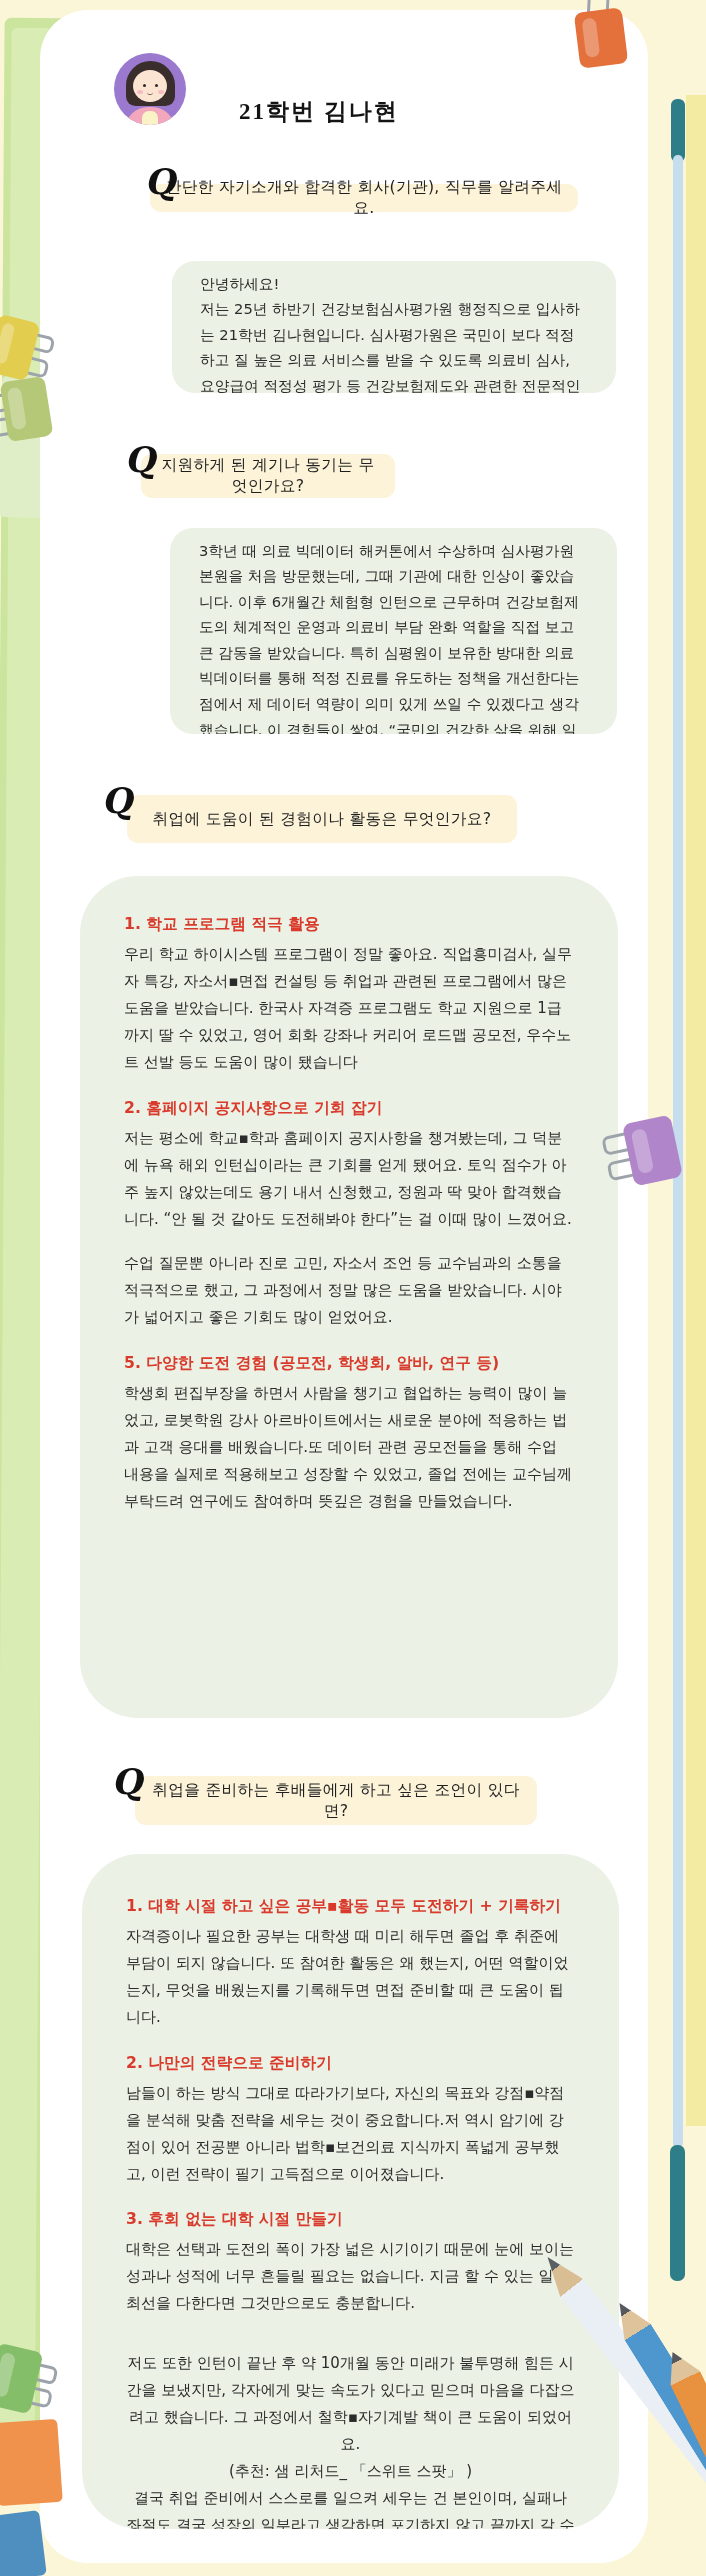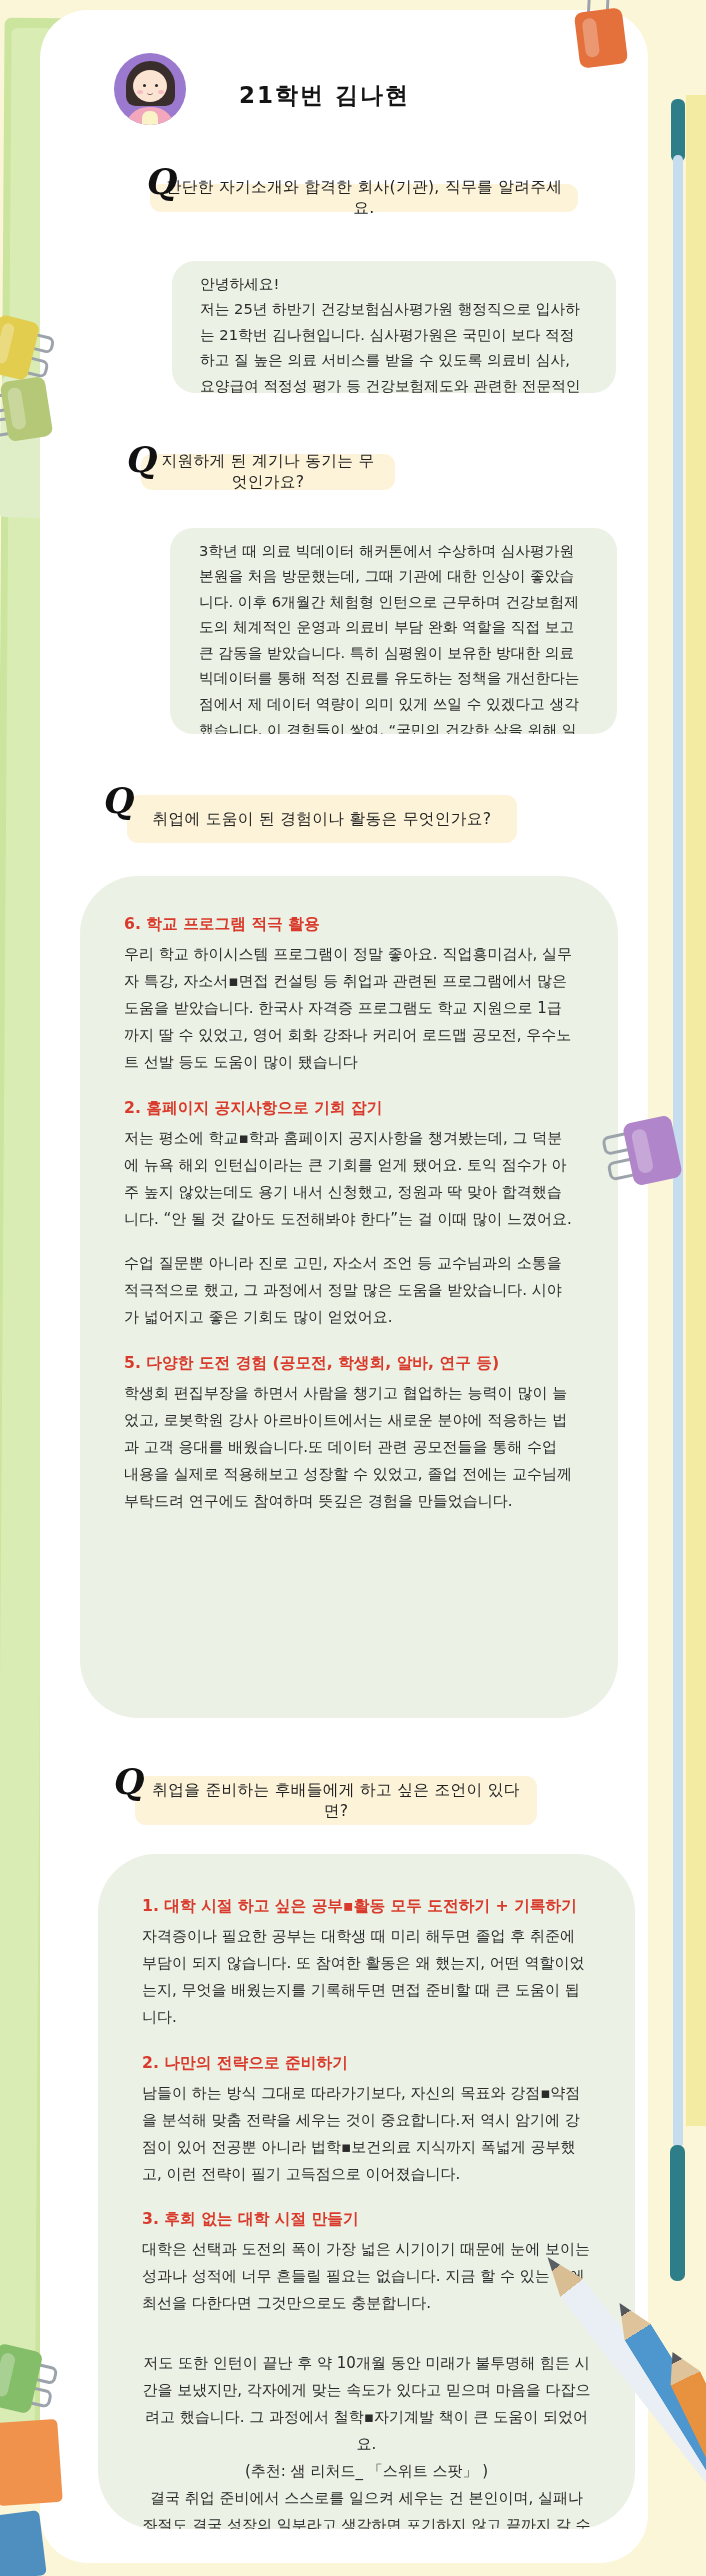--- a/index.html
+++ b/index.html
@@ -59,30 +59,30 @@
   .avatar{ position:absolute; left:114px; top:53px; width:72px; height:72px; border-radius:50%; background:#9B79CE; overflow:hidden; }
   .avatar .hair{ position:absolute; left:11.6px; top:8.2px; width:49px; height:45px; background:#3A2E2C; border-radius:24.5px 24.5px 9.5px 9.5px; }
   .avatar .face{ position:absolute; left:19px; top:17px; width:34px; height:32px; background:#FCE4D3; border-radius:50%; }
   .avatar .eye{ position:absolute; top:31px; width:3.4px; height:3.4px; background:#2b2b2b; border-radius:50%; }
   .avatar .eye.l{ left:29px; } .avatar .eye.r{ left:41px; }
   .avatar .blush{ position:absolute; top:37px; width:6.1px; height:4.1px; background:#F6BCC1; border-radius:50%; }
   .avatar .blush.l{ left:22.5px; } .avatar .blush.r{ left:44px; }
   .avatar .smile{ position:absolute; left:33px; top:38px; width:6.1px; height:4.1px; border:1.4px solid #7b5a4e; border-top:none; border-left:none; border-right:none; border-radius:0 0 5.5px 5.5px; }
   .avatar .shirt{ position:absolute; left:11px; bottom:-6.8px; width:50px; height:24.5px; background:#F2A7BC; border-radius:23px 23px 0 0; }
   .avatar .shirt-in{ position:absolute; left:28px; bottom:-4.1px; width:16.4px; height:17.7px; background:#FAF3C8; border-radius:6.8px 6.8px 0 0; }
-  .student-name{ position:absolute; left:239px; top:80px; font-size:23px; font-weight:600; letter-spacing:2px; color:#141414; }
+  .student-name{ position:absolute; left:239px; top:96px; font-size:23px; font-weight:600; letter-spacing:2px; color:#141414;font-family:Liberation Serif, serif; }
   
   .q-glyph{ position:absolute; font-family:"DejaVu Serif", serif; font-style:italic; font-weight:700; font-size:35px; color:#111; z-index:2; }
   .q-box{ position:absolute; background:#FCF3D9; border-radius:11px; display:flex; align-items:center; justify-content:center; font-size:15.7px; color:#1f1f1f; letter-spacing:0.3px; padding:0 13.6px; text-align:center; }
   .a-box{ position:absolute; background:#EBF1E5; color:#2b2b2b; overflow:hidden; }
   .a-box p{ margin:0; }
   .a-small{ border-radius:23px; padding:9.5px 29px; font-size:14.7px; line-height:1.74; }
   .a-big{ border-radius:58px; font-size:15px; line-height:1.8; }
   .a-q3{ left:80px; top:876px; width:538px; height:842px; padding:34px 44px; }
-  .a-q4{ left:82px; top:1854px; width:537px; height:675px; padding:38px 44px;margin-left:16px; }
+  .a-q4{ left:82px; top:1854px; width:537px; height:675px; padding:38px 44px; }
   .sec{ margin-bottom:17.7px; }
   .sec-h{ color:#D93A2B; font-weight:700; font-size:15.7px; margin-bottom:2.7px !important; }
   .closing{ margin-top:33px;text-align:center; }
   .a1{ left:172px; top:261px; width:444px; height:132px;padding-left:28px; }
   .a2{ left:170px; top:528px; width:447px; height:206px; }
 </style>
 </head>
 <body>
 
 <div class="page">
@@ -113,30 +113,30 @@
   <div class="student-name">21학번 김나현</div>
 
   <div class="q-glyph" style="left:147px; top:161px;">Q</div>
   <div class="q-box" style="left:150px; top:184px; width:428px; height:28px;">간단한 자기소개와 합격한 회사(기관), 직무를 알려주세요.</div>
   <div class="a-box a-small a1">
     <p>안녕하세요!</p>
     <p>저는 25년 하반기 건강보험심사평가원 행정직으로 입사하는 21학번 김나현입니다. 심사평가원은 국민이 보다 적정하고 질 높은 의료 서비스를 받을 수 있도록 의료비 심사, 요양급여 적정성 평가 등 건강보험제도와 관련한 전문적인 업무를 수행하는 공공기관입니다.</p>
   </div>
 
   <div class="q-glyph" style="left:127px; top:439px;">Q</div>
-  <div class="q-box" style="left:141px; top:454px; width:254px; height:36px;">지원하게 된 계기나 동기는 무엇인가요?</div>
+  <div class="q-box" style="left:141px; top:454px; width:254px; height:44px;">지원하게 된 계기나 동기는 무엇인가요?</div>
   <div class="a-box a-small a2">
     <p>3학년 때 의료 빅데이터 해커톤에서 수상하며 심사평가원 본원을 처음 방문했는데, 그때 기관에 대한 인상이 좋았습니다. 이후 6개월간 체험형 인턴으로 근무하며 건강보험제도의 체계적인 운영과 의료비 부담 완화 역할을 직접 보고 큰 감동을 받았습니다. 특히 심평원이 보유한 방대한 의료 빅데이터를 통해 적정 진료를 유도하는 정책을 개선한다는 점에서 제 데이터 역량이 의미 있게 쓰일 수 있겠다고 생각했습니다. 이 경험들이 쌓여, “국민의 건강한 삶을 위해 일하는 사람”이 되고 싶다는 목표가 생겼고 지원을 결심하게 되었습니다.</p>
   </div>
 
   <div class="q-glyph" style="left:104px; top:780px;">Q</div>
   <div class="q-box" style="left:127px; top:795px; width:390px; height:48px;text-align:right;">취업에 도움이 된 경험이나 활동은 무엇인가요?</div>
   <div class="a-box a-big a-q3">
     <div class="sec">
-      <p class="sec-h">6. 학교 프로그램 적극 활용</p>
+      <p class="sec-h">1. 학교 프로그램 적극 활용</p>
       <p class="sec-b">우리 학교 하이시스템 프로그램이 정말 좋아요. 직업흥미검사, 실무자 특강, 자소서▪면접 컨설팅 등 취업과 관련된 프로그램에서 많은 도움을 받았습니다. 한국사 자격증 프로그램도 학교 지원으로 1급까지 딸 수 있었고, 영어 회화 강좌나 커리어 로드맵 공모전, 우수노트 선발 등도 도움이 많이 됐습니다</p>
     </div>
     <div class="sec">
       <p class="sec-h">2. 홈페이지 공지사항으로 기회 잡기</p>
       <p class="sec-b">저는 평소에 학교▪학과 홈페이지 공지사항을 챙겨봤는데, 그 덕분에 뉴욕 해외 인턴십이라는 큰 기회를 얻게 됐어요. 토익 점수가 아주 높지 않았는데도 용기 내서 신청했고, 정원과 딱 맞아 합격했습니다. “안 될 것 같아도 도전해봐야 한다”는 걸 이때 많이 느꼈어요.</p>
     </div>
     <div class="sec">
       <p class="sec-b">수업 질문뿐 아니라 진로 고민, 자소서 조언 등 교수님과의 소통을 적극적으로 했고, 그 과정에서 정말 많은 도움을 받았습니다. 시야가 넓어지고 좋은 기회도 많이 얻었어요.</p>
     </div>
     <div class="sec">

